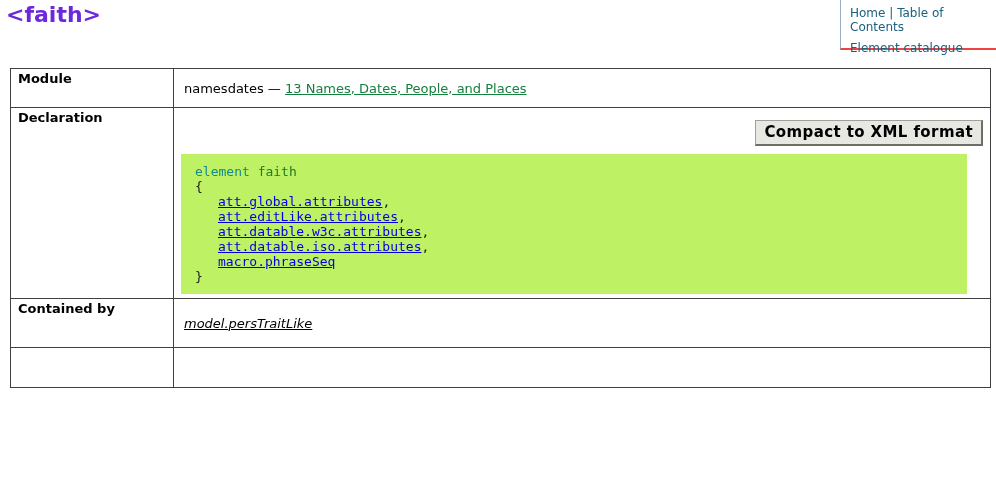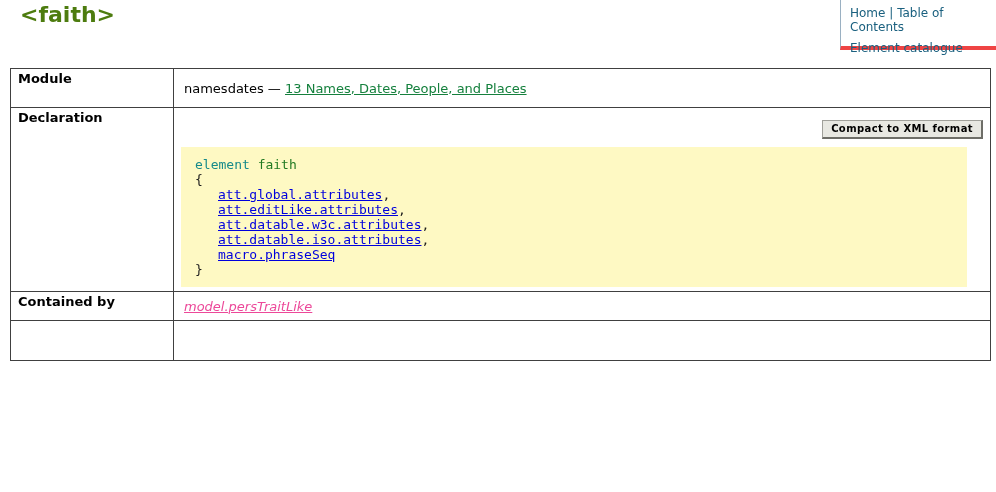--- a/index.html
+++ b/index.html
@@ -6,27 +6,27 @@
   html,body { background:#ffffff; }
   body {
     width:996px; height:492px; overflow:hidden; position:relative;
     font-family:"DejaVu Sans","Liberation Sans",sans-serif;
     font-size:13px; color:#000;
   }
   .page { position:absolute; inset:0; }
 
   
   .page-title {
-    position:absolute; left:20px; top:2px;
-    font-size:22px; font-weight:bold; color:#4d7c0f;
+    position:absolute; left:6px; top:2px;
+    font-size:22px; font-weight:bold; color:#6d28d9;
     font-family:"DejaVu Sans","Liberation Sans",sans-serif;
   }
   .navbox {
     position:absolute; left:840px; top:0; width:156px; height:50px;
-    border-left:1px solid #9ab0c2; border-bottom:4px solid #ef4444;
+    border-left:1px solid #9ab0c2; border-bottom:2px solid #ef4444;
     padding:6px 6px 4px 9px;
     font-size:12px; line-height:14px; color:#1a607f;
   }
   .navbox .nav-group { margin-bottom:7px; }
   .nav-link { color:#1a607f; text-decoration:none; cursor:pointer; }
   .nav-sep { color:#1a607f; }
 
   
   table.spec {
     position:absolute; left:10px; top:68px; width:981px;
@@ -36,37 +36,37 @@
   table.spec td { border:1px solid #404040; background:#fff; }
   td.lbl {
     width:163px; vertical-align:top; font-weight:bold;
     padding:2px 7px; font-size:13px;
   }
   td.val { vertical-align:middle; padding:4px 10px; }
   td.desc { padding:8px 11px; }
   td.block-val { vertical-align:top; padding:4px 7px; }
 
   a.std-link { color:#15803d; text-decoration:underline; cursor:pointer; }
-  a.model-link { color:#ec4899; text-decoration:underline; font-style:italic; cursor:pointer;text-align:right; }
+  a.model-link { color:#000000; text-decoration:underline; font-style:italic; cursor:pointer;text-align:right; }
 
   
   .btn-row { text-align:right; margin-top:8px; }
   button.compact-btn {
     font-family:"DejaVu Sans","Liberation Sans",sans-serif;
-    font-size:10px; font-weight:bold; color:#000;
+    font-size:15px; font-weight:bold; color:#000;
     letter-spacing:0.4px;
     background:#e8e8e2;
     border:1px solid #a0a09a;
     border-right:2px solid #6e6e68;
     border-bottom:2px solid #6e6e68;
     padding:2px 8px 3px 8px;
     cursor:pointer;
   }
   pre.code {
-    background:#fef9c3; margin:8px 16px 0 0; padding:10px 14px;
+    background:#bef264; margin:8px 16px 0 0; padding:10px 14px;
     font-family:"DejaVu Sans Mono","Liberation Mono",monospace;
     font-size:13px; line-height:15px; color:#1a1a1a;
     white-space:pre; overflow:hidden;
   }
   pre.code.example-block { margin-top:11px; padding:20px 14px; }
   .cl { min-height:15px; }
   .cl.ind { padding-left:23px; }
   .kw { color:#168a8a; }
   .el { color:#227a22; }
   a.code-link {
@@ -102,21 +102,21 @@
         <td class="lbl">Declaration</td>
         <td class="block-val">
           <div class="btn-row">
             <button class="compact-btn">Compact to XML format</button>
           </div>
           <pre class="code"><div class="cl"><span class="kw">element</span> <span class="el">faith</span></div><div class="cl">{</div><div class="cl ind"><a class="code-link">att.global.attributes</a><span>,</span></div><div class="cl ind"><a class="code-link">att.editLike.attributes</a><span>,</span></div><div class="cl ind"><a class="code-link">att.datable.w3c.attributes</a><span>,</span></div><div class="cl ind"><a class="code-link">att.datable.iso.attributes</a><span>,</span></div><div class="cl ind"><a class="code-link">macro.phraseSeq</a></div><div class="cl">}</div></pre>
         </td>
       </tr>
 
 
-      <tr style="height:29px;">
+      <tr style="height:49px;">
         <td class="lbl">Contained by</td>
         <td class="val"><a class="model-link">model.persTraitLike</a></td>
       </tr>
 
       <tr style="height:40px;">
         <td class="lbl"></td>
         <td class="val"></td>
       </tr>
     </tbody>
   </table>

